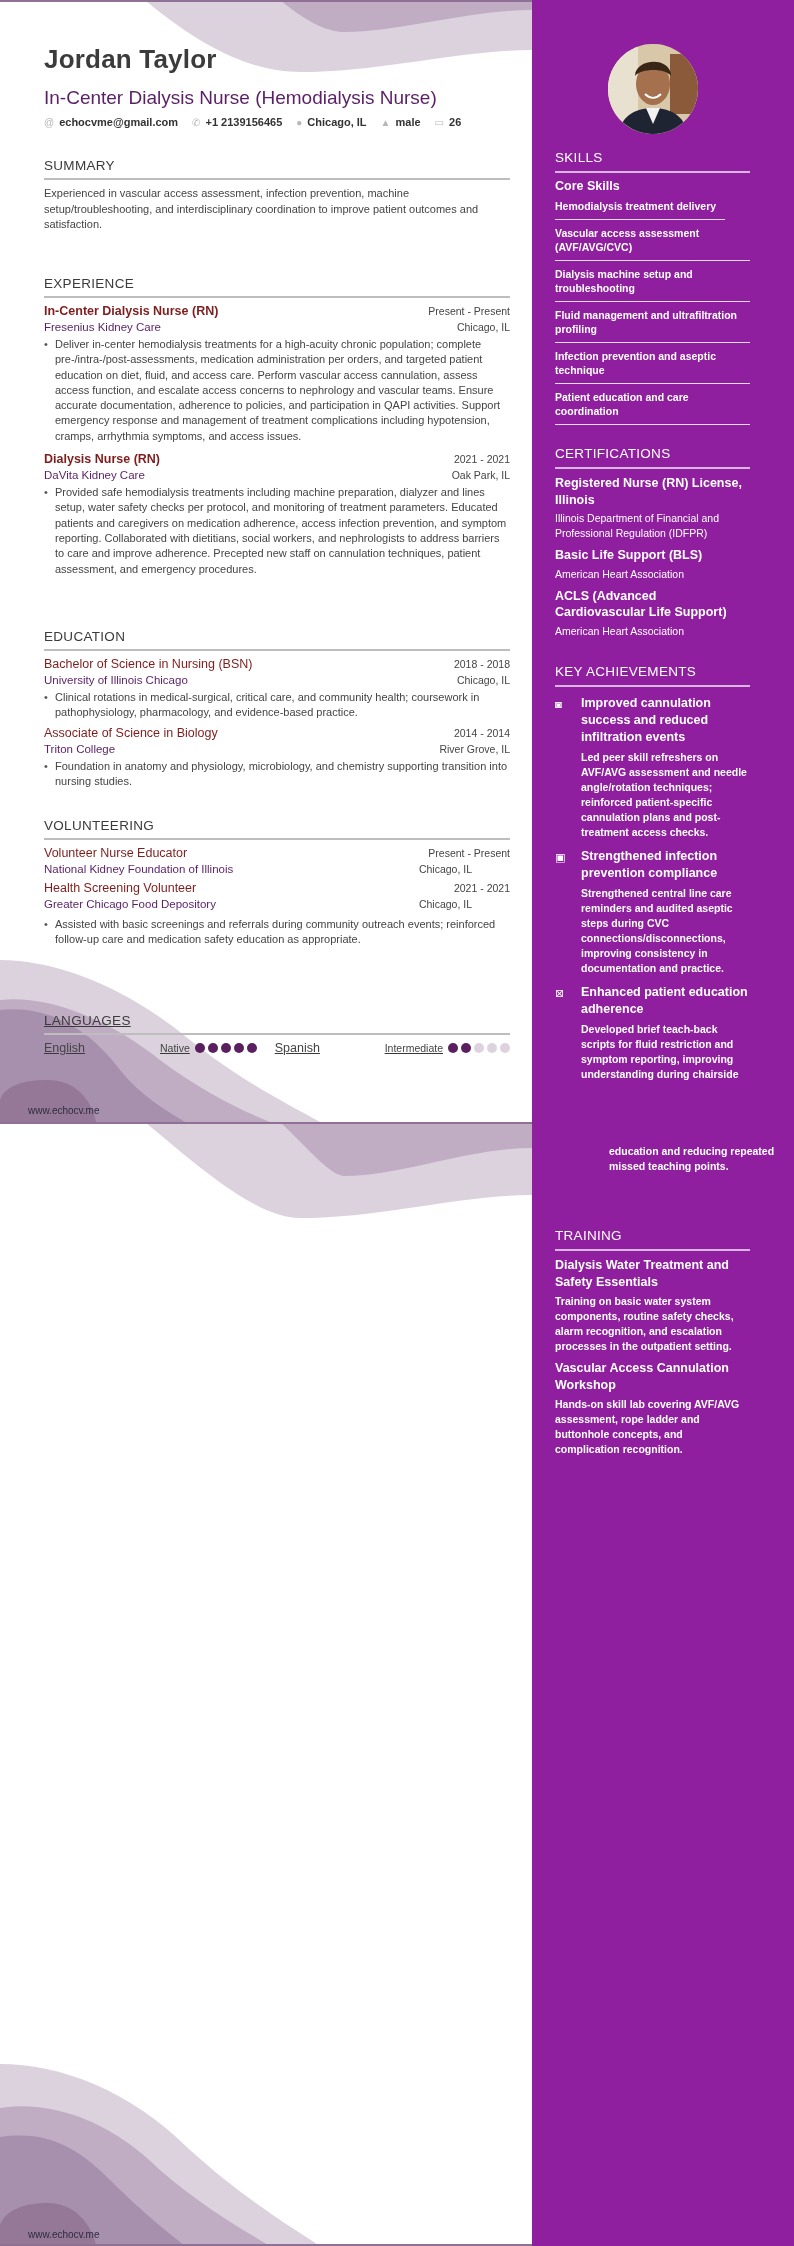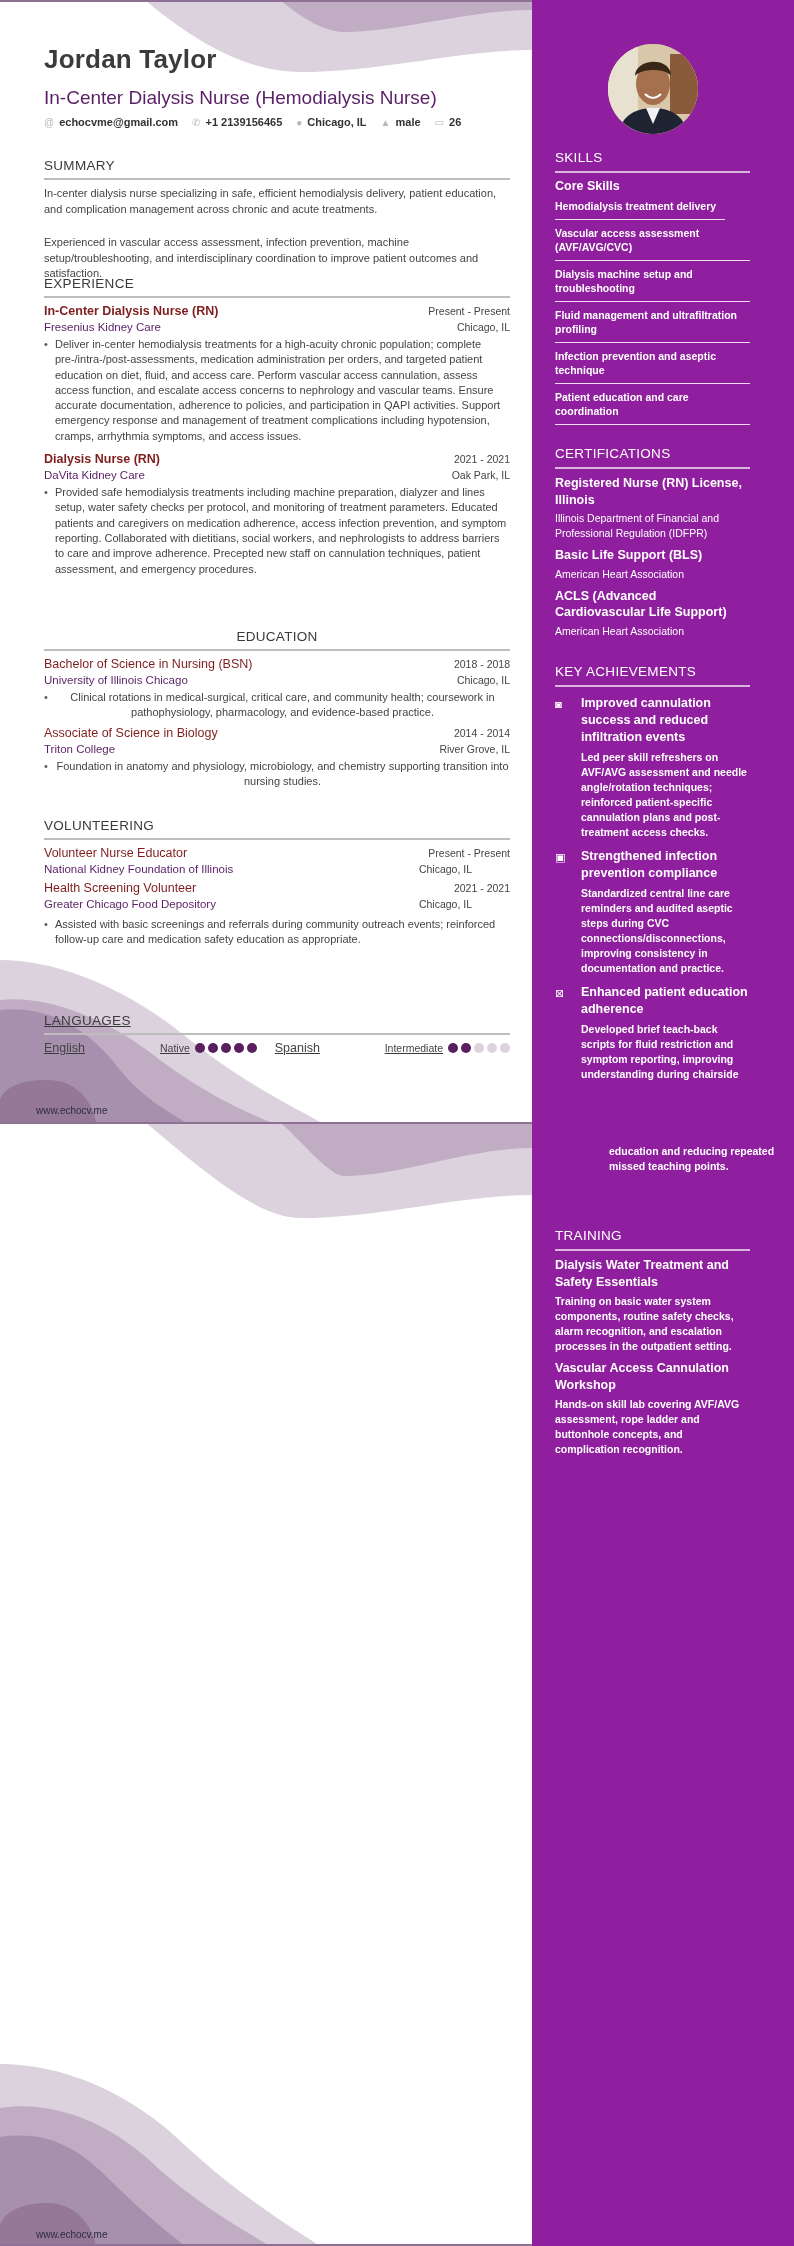--- a/index.html
+++ b/index.html
@@ -38,21 +38,21 @@
   ul.bul li { position: relative; padding-left: 11px; font-size: 11px; line-height: 15.3px; color: #444; }
   ul.bul li::before { content: "•"; position: absolute; left: 0; top: 0; color: #555; }
 
   .lang-row { display: flex; align-items: center; margin-top: 4px; font-size: 12.5px; }
   .lang-name { color: #444; }
   .lang-level { font-size: 10.5px; color: #444; margin-right: 5px; }
   .dots { display: flex; gap: 3px; }
   .dot { width: 10px; height: 10px; border-radius: 50%; background: #5a1f5e; }
   .dot.off { background: #dcd3de; }
 
-  .footer-url { position: absolute; left: 36px; font-size: 10px; color: #2d2d3d; }
+  .footer-url { position: absolute; left: 28px; font-size: 10px; color: #2d2d3d; }
 
   .photo { position: absolute; left: 608px; top: 44px; width: 90px; height: 90px; border-radius: 50%; overflow: hidden; background: #c9a88a; }
 
   .side { position: absolute; left: 555px; width: 195px; color: #fff; }
   .side-head { font-size: 13.5px; color: #fff; letter-spacing: 0.3px; padding-bottom: 6px; border-bottom: 2px solid #d9b6e0; margin-bottom: 6px; }
   .skill-group { font-size: 12.5px; font-weight: bold; margin-bottom: 3px; }
   .skill-item { font-size: 10.5px; font-weight: bold; line-height: 14.5px; padding: 3px 0 5px 0; border-bottom: 1px solid #f0dcf3; margin-bottom: 3px; }
   .skill-item.short { width: 170px; }
   .cert-name { font-size: 12.5px; font-weight: bold; line-height: 16.5px; margin-top: 6px; }
   .cert-issuer { font-size: 10.5px; line-height: 15px; margin-top: 3px; }
@@ -127,21 +127,20 @@
     <path d="M27,32 C27,14 63,12 63,32 C58,24 33,24 27,32 Z" fill="#3a2616"></path>
     <path d="M37,50 C42,55 48,55 53,50" stroke="#fff" stroke-width="2" fill="none"></path>
     <path d="M10,90 C14,70 30,64 45,64 C60,64 76,70 80,90 Z" fill="#1f2433"></path>
     <path d="M38,64 L45,80 L52,64 Z" fill="#f2f2f2"></path>
   </svg>
 </div>
 
 <div class="main" style="top:158px;">
   <div class="sec-head">SUMMARY</div>
   <div class="summary-text">
-    <p>In-center dialysis nurse specializing in safe, efficient hemodialysis delivery, patient education, and complication management across chronic and acute treatments.</p>
     <p>Experienced in vascular access assessment, infection prevention, machine setup/troubleshooting, and interdisciplinary coordination to improve patient outcomes and satisfaction.</p>
   </div>
 </div>
 
 <div class="main" style="top:276px;">
   <div class="sec-head">EXPERIENCE</div>
   <div class="entry">
     <div class="row">
         <span class="role bold">In-Center Dialysis Nurse (RN)</span>
         <span class="date">Present - Present</span>
@@ -162,21 +161,21 @@
     <div class="row">
         <span class="org">DaVita Kidney Care</span>
         <span class="loc">Oak Park, IL</span>
       </div>
     <ul class="bul">
         <li>Provided safe hemodialysis treatments including machine preparation, dialyzer and lines setup, water safety checks per protocol, and monitoring of treatment parameters. Educated patients and caregivers on medication adherence, access infection prevention, and symptom reporting. Collaborated with dietitians, social workers, and nephrologists to address barriers to care and improve adherence. Precepted new staff on cannulation techniques, patient assessment, and emergency procedures.</li>
       </ul>
   </div>
 </div>
 
-<div class="main" style="top:629px;text-align:center;">
+<div class="main" style="top:629px;">
   <div class="sec-head">EDUCATION</div>
   <div class="entry">
     <div class="row">
         <span class="role">Bachelor of Science in Nursing (BSN)</span>
         <span class="date">2018 - 2018</span>
       </div>
     <div class="row">
         <span class="org">University of Illinois Chicago</span>
         <span class="loc">Chicago, IL</span>
       </div>
@@ -280,21 +279,21 @@
     <span class="ach-icon">◙</span>
     <div class="ach-body">
       <div class="ach-title">Improved cannulation success and reduced infiltration events</div>
       <div class="ach-desc">Led peer skill refreshers on AVF/AVG assessment and needle angle/rotation techniques; reinforced patient-specific cannulation plans and post-treatment access checks.</div>
     </div>
   </div>
   <div class="ach">
     <span class="ach-icon">▣</span>
     <div class="ach-body">
       <div class="ach-title">Strengthened infection prevention compliance</div>
-      <div class="ach-desc">Standardized central line care reminders and audited aseptic steps during CVC connections/disconnections, improving consistency in documentation and practice.</div>
+      <div class="ach-desc">Strengthened central line care reminders and audited aseptic steps during CVC connections/disconnections, improving consistency in documentation and practice.</div>
     </div>
   </div>
   <div class="ach">
     <span class="ach-icon">⊠</span>
     <div class="ach-body">
       <div class="ach-title">Enhanced patient education adherence</div>
       <div class="ach-desc">Developed brief teach-back scripts for fluid restriction and symptom reporting, improving understanding during chairside</div>
     </div>
   </div>
 </div>

